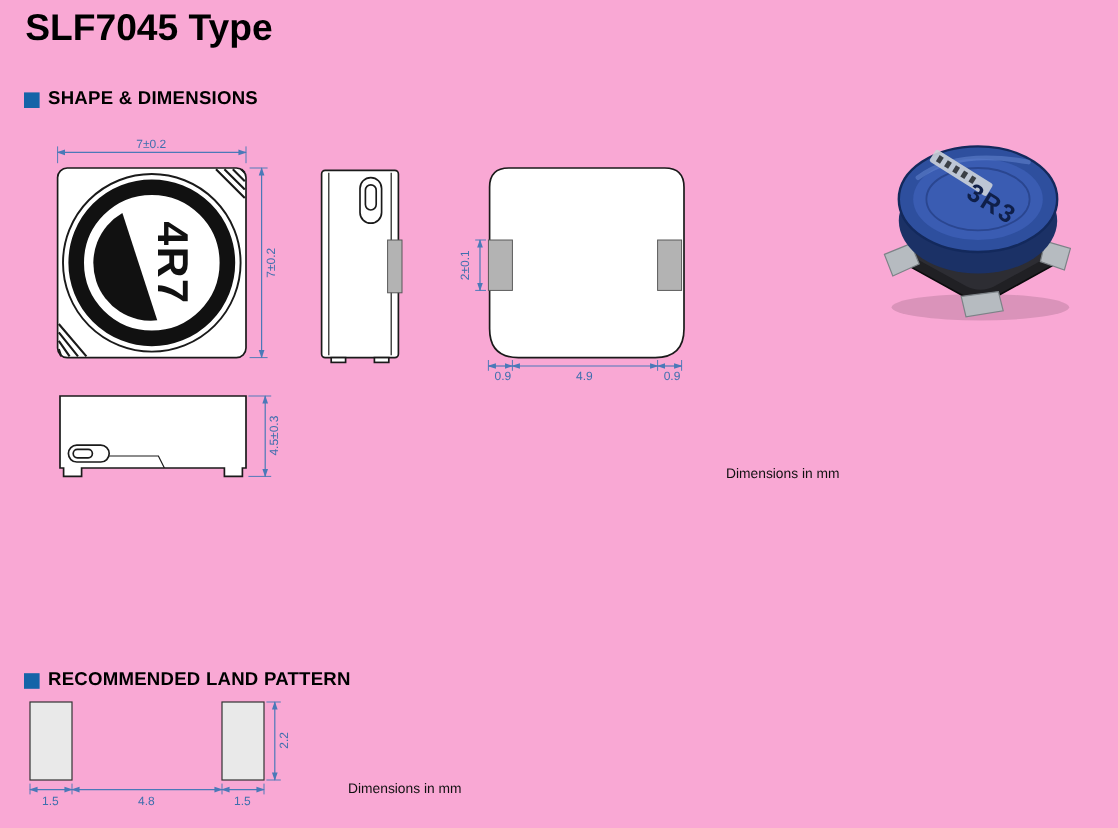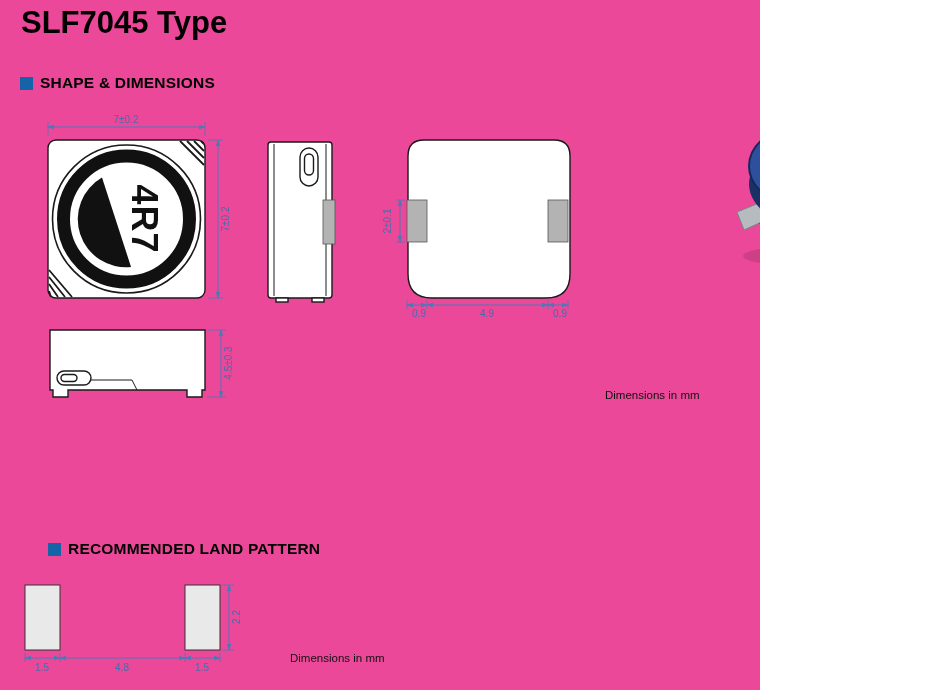--- a/index.html
+++ b/index.html
@@ -1,18 +1,18 @@
 <!DOCTYPE html>
 <html><head>
 <meta charset="utf-8">
 <style>
   * { margin:0; padding:0; box-sizing:border-box; }
   html,body { background:#ffffff; }
   body { font-family:"Liberation Sans", sans-serif; }
-  .page { position:relative; width:760px; height:690px; background:#ec4899; overflow:hidden; }
+  .page { position:relative; width:932px; height:690px; background:#f9a8d4; overflow:hidden; }
   .title { position:absolute; left:21px; top:5px; font-size:31px; font-weight:bold; color:#000; }
   .sec-heading { position:absolute; left:20px; display:flex; align-items:center; gap:7px; }
   .bullet { width:13px; height:13px; background:#1564a8; display:inline-block; flex:0 0 auto; }
   .sec-text { font-size:15.5px; font-weight:bold; color:#000; letter-spacing:0.2px; }
   .drawing { position:absolute; }
   .dims-note { position:absolute; font-size:11.5px; color:#111;text-align:right; }
   svg text { font-family:"Liberation Sans", sans-serif; }
   .dim-text { fill:#3f6fae; font-size:10px; }
   .marking { font-size:36px; font-weight:bold; fill:#111; letter-spacing:1px; }
   .outline { fill:#fff; stroke:#1a1a1a; stroke-width:1.4; }
@@ -137,21 +137,21 @@
       <rect x="61" y="41" width="4" height="6" fill="#3a3f46"></rect>
       <rect x="69" y="41" width="4" height="6" fill="#3a3f46"></rect>
       <rect x="77" y="41" width="4" height="6" fill="#3a3f46"></rect>
       <rect x="85" y="41" width="4" height="6" fill="#3a3f46"></rect>
     </g>
     <text x="98" y="76" transform="rotate(32 98 76)" text-anchor="middle" style="font-size:21px; font-weight:bold; fill:#0f1f49; letter-spacing:2px;">3R3</text>
   </svg>
 
   <div class="dims-note" style="left:605px; top:389px;">Dimensions in mm</div>
 
-  <div class="sec-heading" style="top:540px;margin-left:28px;">
+  <div class="sec-heading" style="top:558px;">
     <span class="bullet"></span>
     <span class="sec-text">RECOMMENDED LAND PATTERN</span>
   </div>
 
   <svg class="drawing" style="left:20px; top:575px;" width="260" height="100" viewBox="0 0 260 100">
     <defs>
       <marker id="ar2" viewBox="0 0 10 10" refX="9" refY="5" markerWidth="7" markerHeight="7" orient="auto-start-reverse">
         <path d="M10,5 L0,1.6 L0,8.4 Z" fill="#4a79b8"></path>
       </marker>
     </defs>

